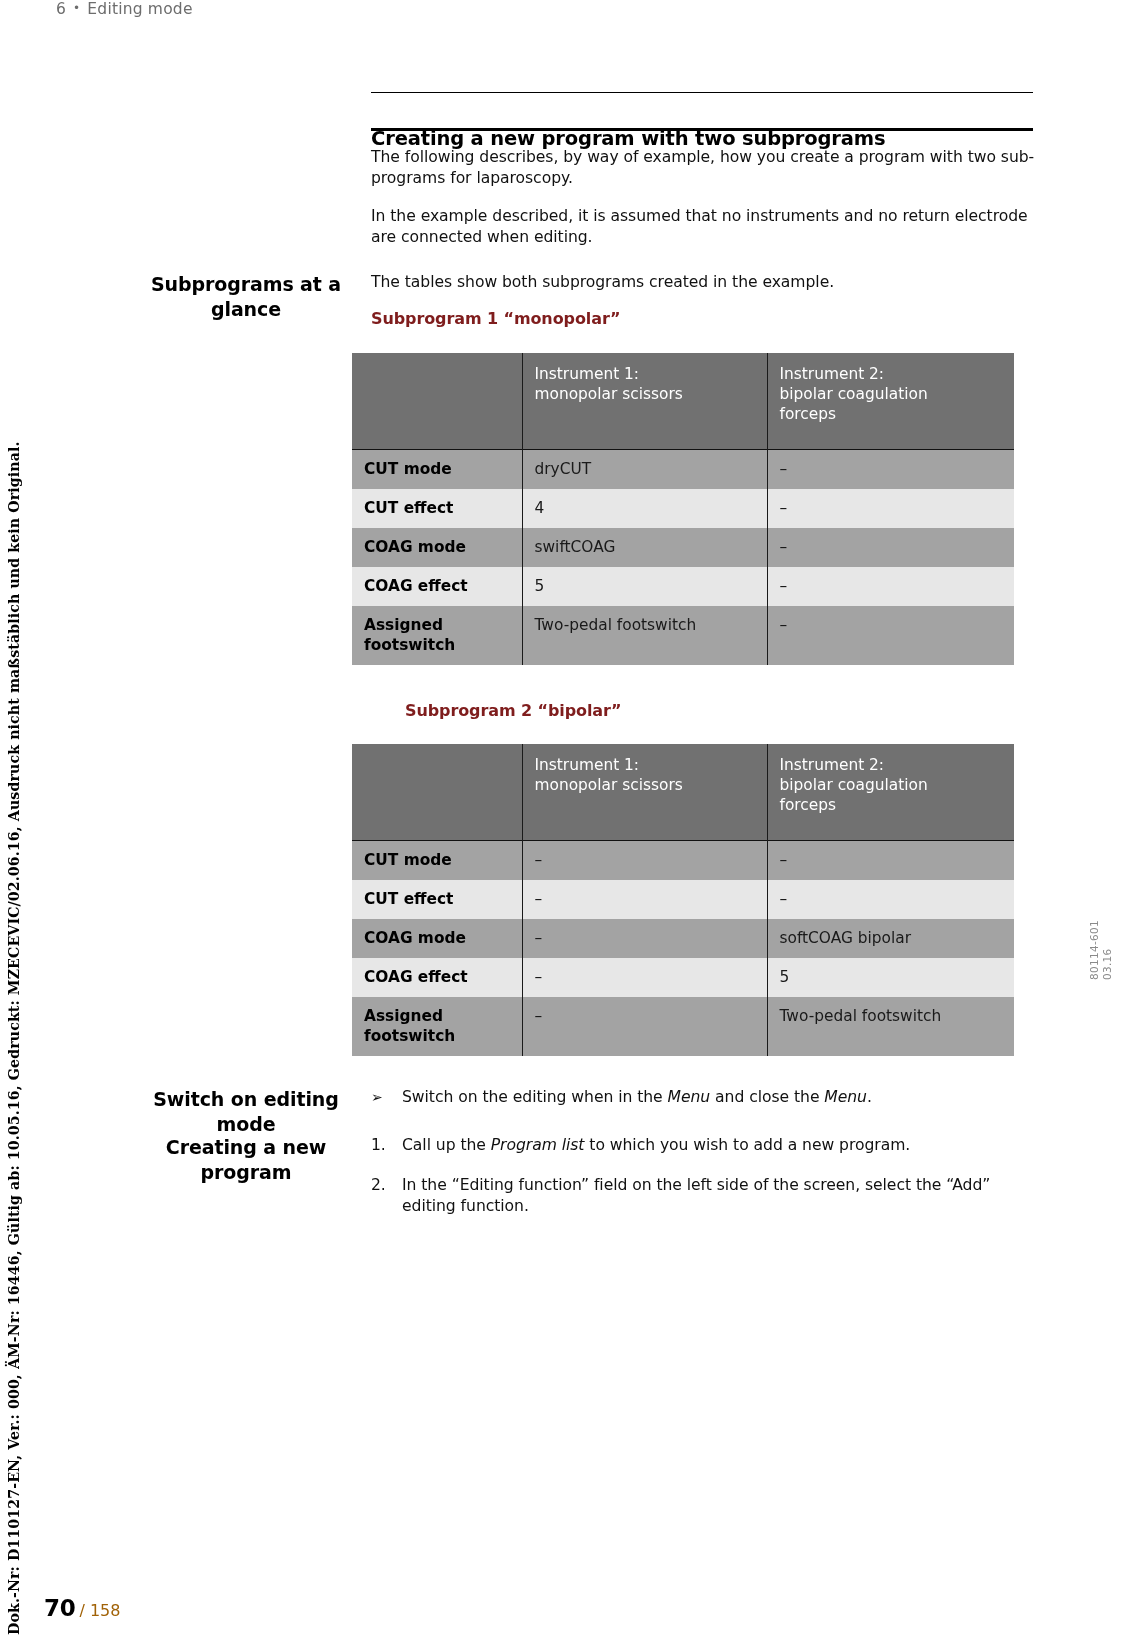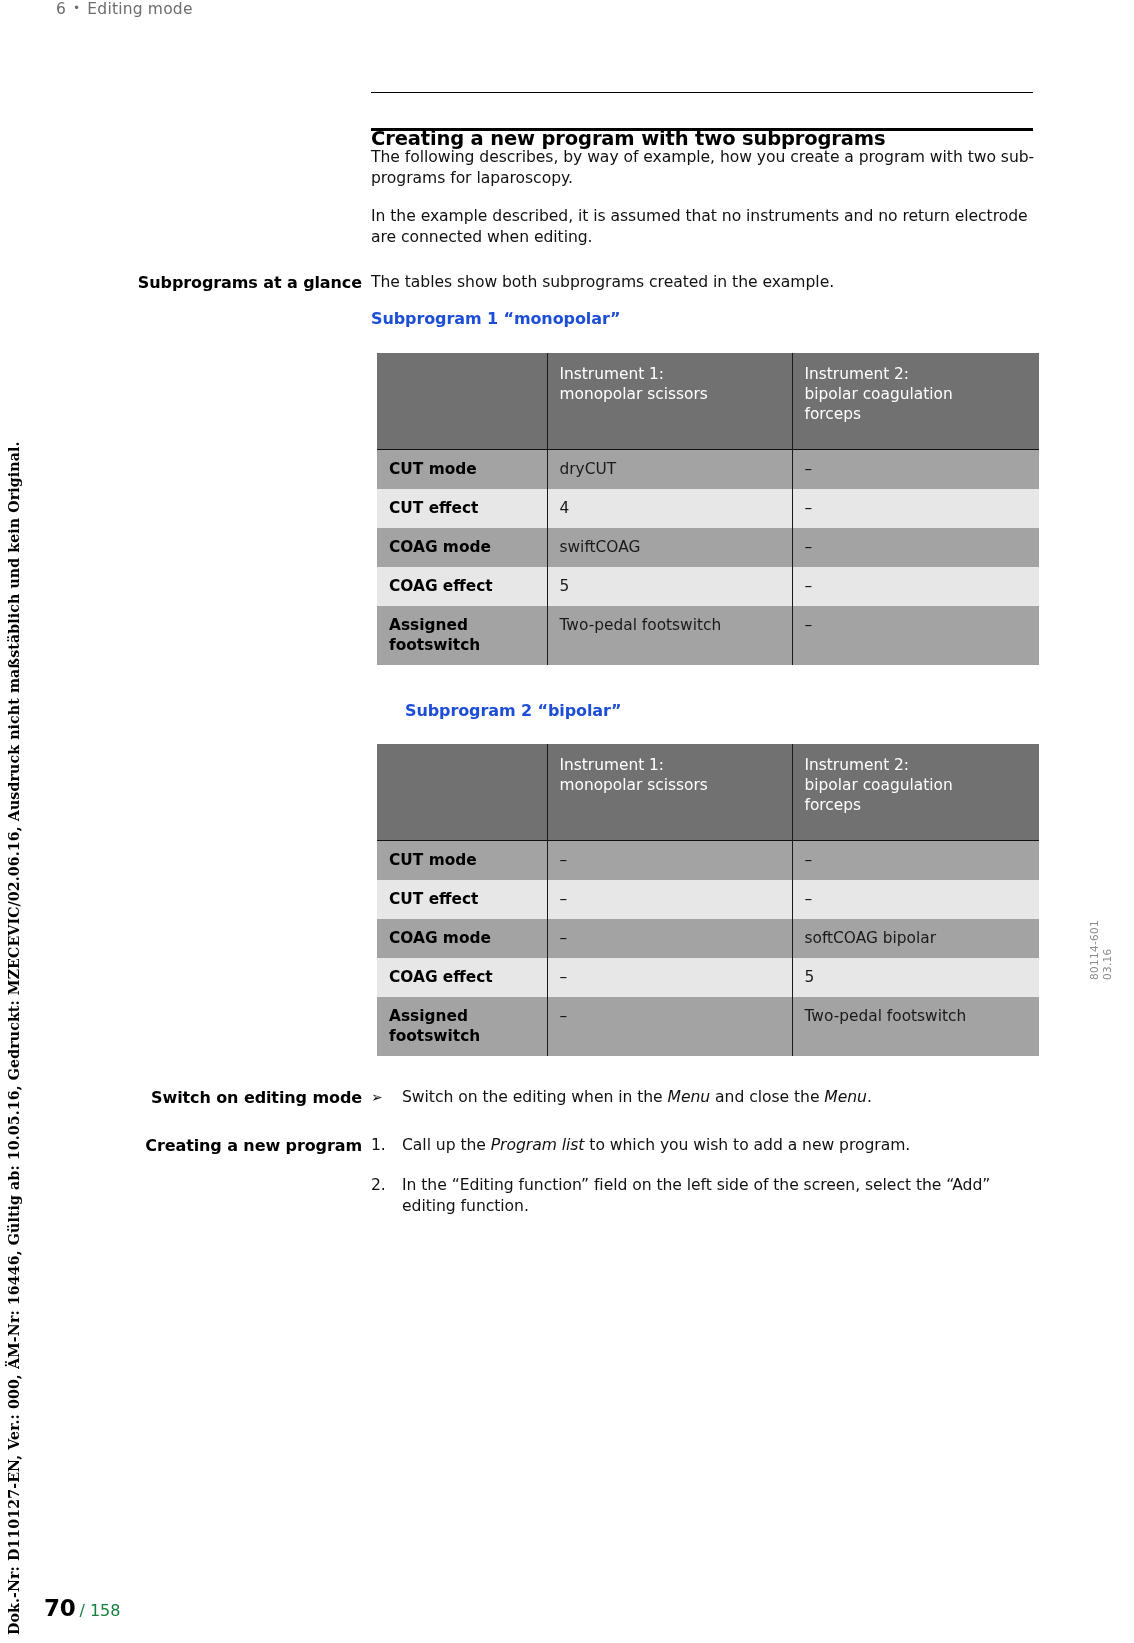--- a/index.html
+++ b/index.html
@@ -66,22 +66,22 @@
     color: #8a8a8a;
     letter-spacing: 0.3px;
   }
   .right-strip .vline.l1 { left: 12px; bottom: 0; }
   .right-strip .vline.l2 { left: 25px; bottom: 0; }
 
   
   .margin-note {
     position: absolute;
     width: 232px;
-    text-align: right;
-    font-size: 16px;
+    text-align: center;
+    font-size: 19px;
     font-weight: bold;
     color: #000;
     line-height: 1.32;
     letter-spacing: -0.1px;
   }
 
   
   .sect-rule-top {
     position: absolute;
     left: 371px;
@@ -117,27 +117,27 @@
     letter-spacing: -0.05px;
   }
 
   .sub-title {
     position: absolute;
     left: 371px;
     width: 662px;
     font-size: 16px;
     font-weight: bold;
     letter-spacing: -0.1px;
-    color: #1d4ed8;
+    color: #7f1d1d;
   }
 
   
   .tbl {
     position: absolute;
-    left: 377px;
+    left: 352px;
     width: 662px;
     border-collapse: collapse;
     table-layout: fixed;
     font-size: 15.4px;
     padding-left: 32px;
   }
   .tbl col.c1 { width: 170px; }
   .tbl col.c2 { width: 245px; }
   .tbl col.c3 { width: 247px; }
 
@@ -197,21 +197,21 @@
 
   
   .footer {
     position: absolute;
     left: 44px;
     bottom: 22px;
     font-size: 19px;
     white-space: nowrap;
   }
   .footer .pg { font-weight: bold; color: #000; font-size: 23px; letter-spacing: -0.3px; }
-  .footer .of { color: #15803d; font-size: 16px; padding-left: 4px; text-align: center; }
+  .footer .of { color: #a16207; font-size: 16px; padding-left: 4px; text-align: center; }
 </style>
 </head>
 <body>
 
 <div class="page-header">
   <span class="hdr-num">6</span><span class="hdr-dot">•</span><span class="hdr-title">Editing mode</span>
 </div>
 
 <div class="left-strip">
   <div class="vtext">Dok.-Nr: D110127-EN, Ver.: 000, ÄM-Nr: 16446, Gültig ab: 10.05.16, Gedruckt: MZECEVIC/02.06.16, Ausdruck nicht maßstäblich und kein Original.</div>

